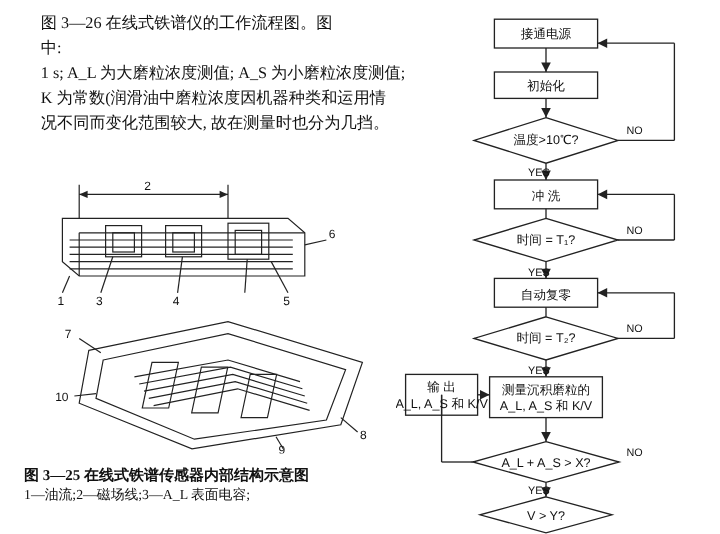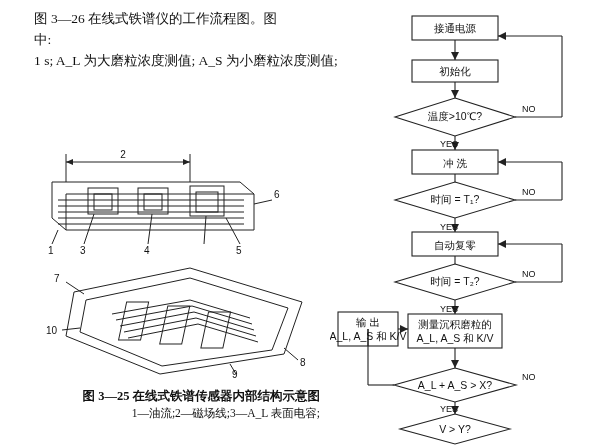--- a/index.html
+++ b/index.html
@@ -25,21 +25,21 @@
   
   .fig-top{position:absolute;left:44px;top:148px;width:240px;height:108px;}
   .fig-top svg{display:block;}
 
   
   .fig-bot{position:absolute;left:40px;top:258px;width:280px;height:120px;}
   .fig-bot svg{display:block;}
 
   .capt{
     position:absolute;left:20px;top:388px;width:300px;
-    text-align:right;font-size:12.5px;line-height:17px;
+    text-align:left;font-size:12.5px;line-height:17px;
   }
   .capt .c1{font-weight:bold;}
   .capt .c2{font-size:11.5px;}
 
   
   .right{position:absolute;left:330px;top:0;width:270px;height:445px;}
   .fc{position:absolute;left:0;top:0;width:270px;height:362px;}
   .fc svg{display:block;}
 
   text{font-family:"Liberation Sans", sans-serif;}
@@ -48,20 +48,22 @@
 <body>
 
 <div class="page">
 
   <div class="left">
 
     <div class="para">
       <span class="ln">图 3—26 在线式铁谱仪的工作流程图。图</span>
       <span class="ln">中:</span>
       <span class="ln">1 s; A_L 为大磨粒浓度测值; A_S 为小磨粒浓度测值;</span>
+      <span class="ln">K 为常数(润滑油中磨粒浓度因机器种类和运用情</span>
+      <span class="ln">况不同而变化范围较大, 故在测量时也分为几挡。</span>
     </div>
 
     <div class="fig-top">
       <svg width="240" height="108" viewBox="0 0 240 108">
         <g stroke="#222" fill="none" stroke-width="1">
 
           <line x1="22" y1="6" x2="22" y2="34"></line>
           <line x1="146" y1="6" x2="146" y2="34"></line>
           <line x1="22" y1="14" x2="146" y2="14"></line>
           <path d="M22 14 l7 -3 0 6 z" fill="#222" stroke="none"></path>

